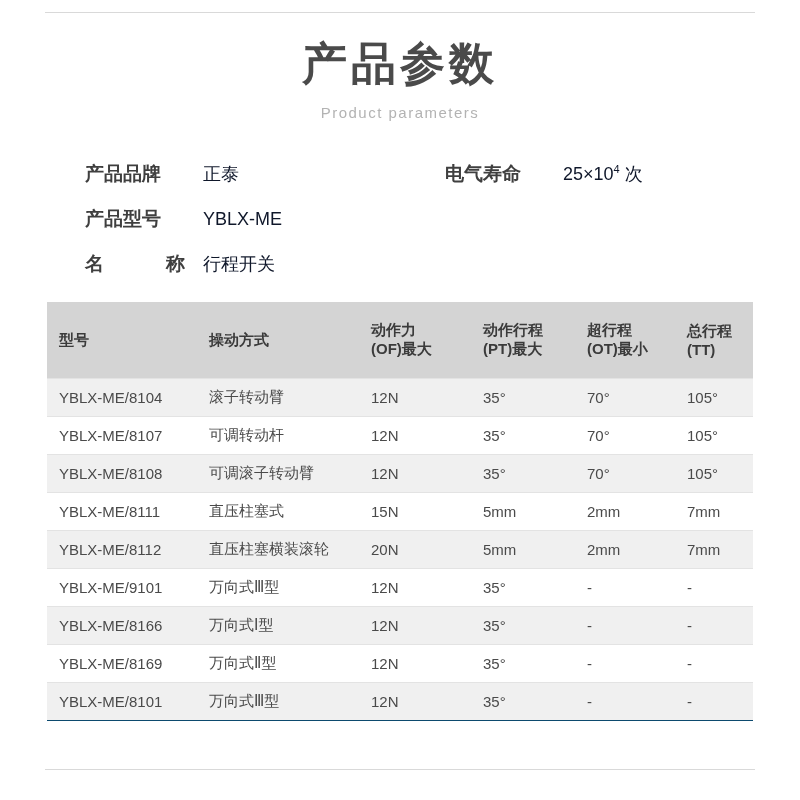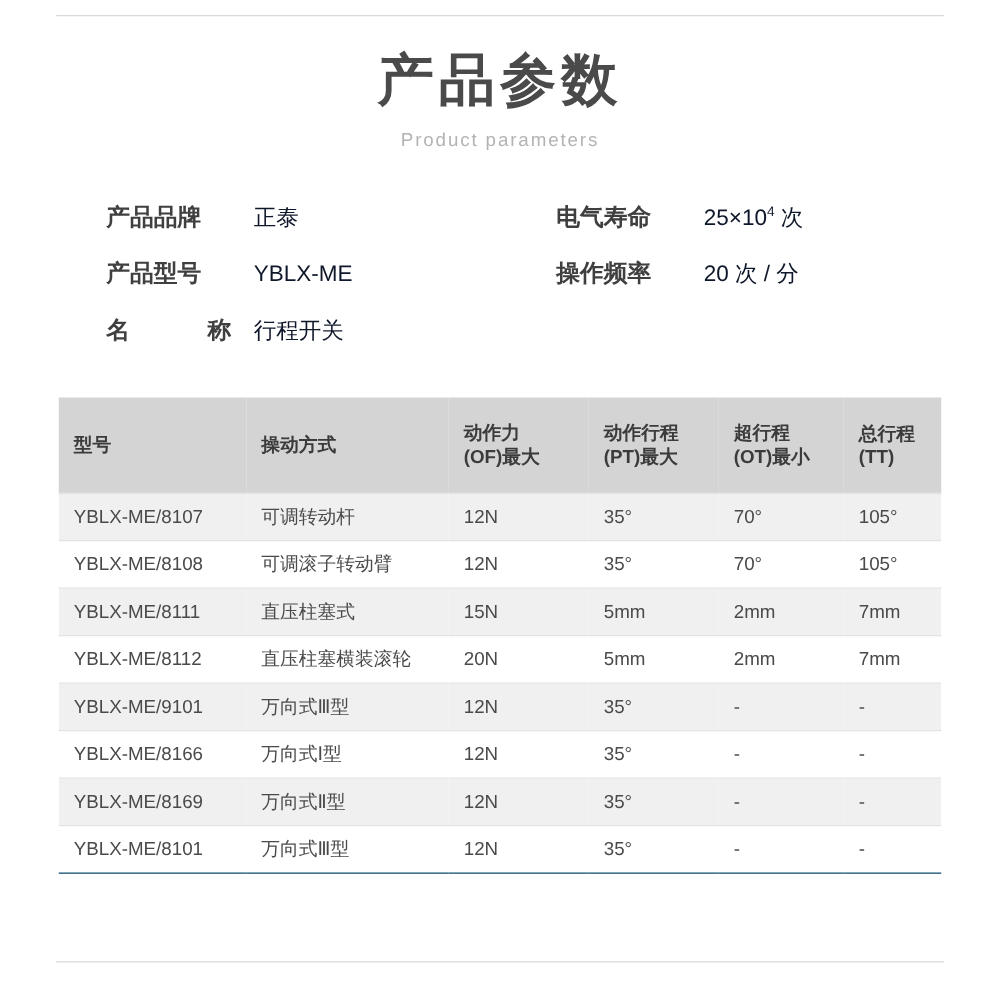--- a/index.html
+++ b/index.html
@@ -93,21 +93,21 @@
     font-size: 18px;
     color: #0f172a;
   }
   .spec-value sup {
     font-size: 11px;
     vertical-align: super;
   }
 
   
   .table-wrap {
-    margin-top: 22px;
+    margin-top: 6px;
     padding: 0 2px;
   }
   table {
     width: 100%;
     border-collapse: collapse;
     table-layout: fixed;
   }
   thead th {
     background: #d4d4d4;
     color: #3b3b3b;
@@ -177,24 +177,20 @@
     </div>
 
     <div class="specs-col right">
 
       <div class="spec-row">
         <div class="spec-label">电气寿命</div>
         <div class="spec-value"><span>25×10</span><sup>4</sup><span> 次</span></div>
       </div>
 
 
-      <div class="spec-row">
-        <div class="spec-label">操作频率</div>
-        <div class="spec-value">20 次 / 分</div>
-      </div>
 
     </div>
   </div>
 
   <div class="table-wrap">
     <table>
       <colgroup>
         <col class="c0">
           <col class="c1">
           <col class="c2">
@@ -223,20 +219,28 @@
             <span class="sub">(OT)最小</span>
           </th>
           <th>
             <span class="sub">总行程</span>
             <span class="sub">(TT)</span>
           </th>
         </tr>
       </thead>
       <tbody>
         <tr>
+          <td>YBLX-ME/8104</td>
+          <td>滚子转动臂</td>
+          <td>12N</td>
+          <td>35°</td>
+          <td>70°</td>
+          <td>105°</td>
+        </tr>
+        <tr>
           <td>YBLX-ME/8107</td>
           <td>可调转动杆</td>
           <td>12N</td>
           <td>35°</td>
           <td>70°</td>
           <td>105°</td>
         </tr>
         <tr>
           <td>YBLX-ME/8108</td>
           <td>可调滚子转动臂</td>

